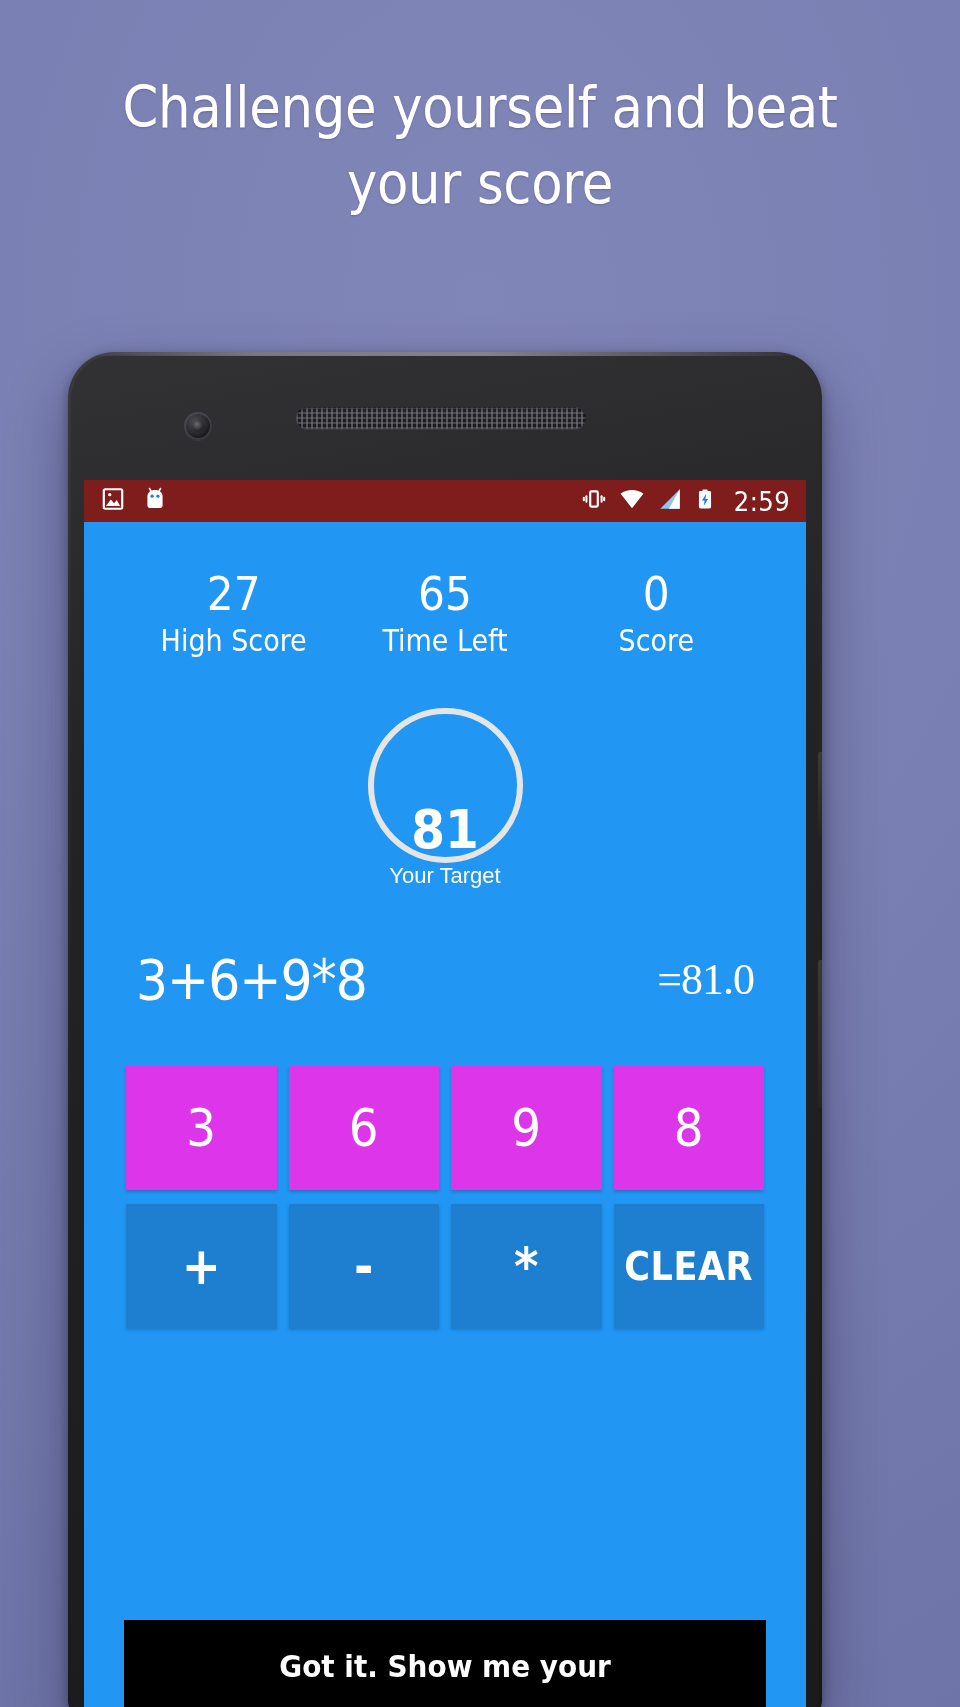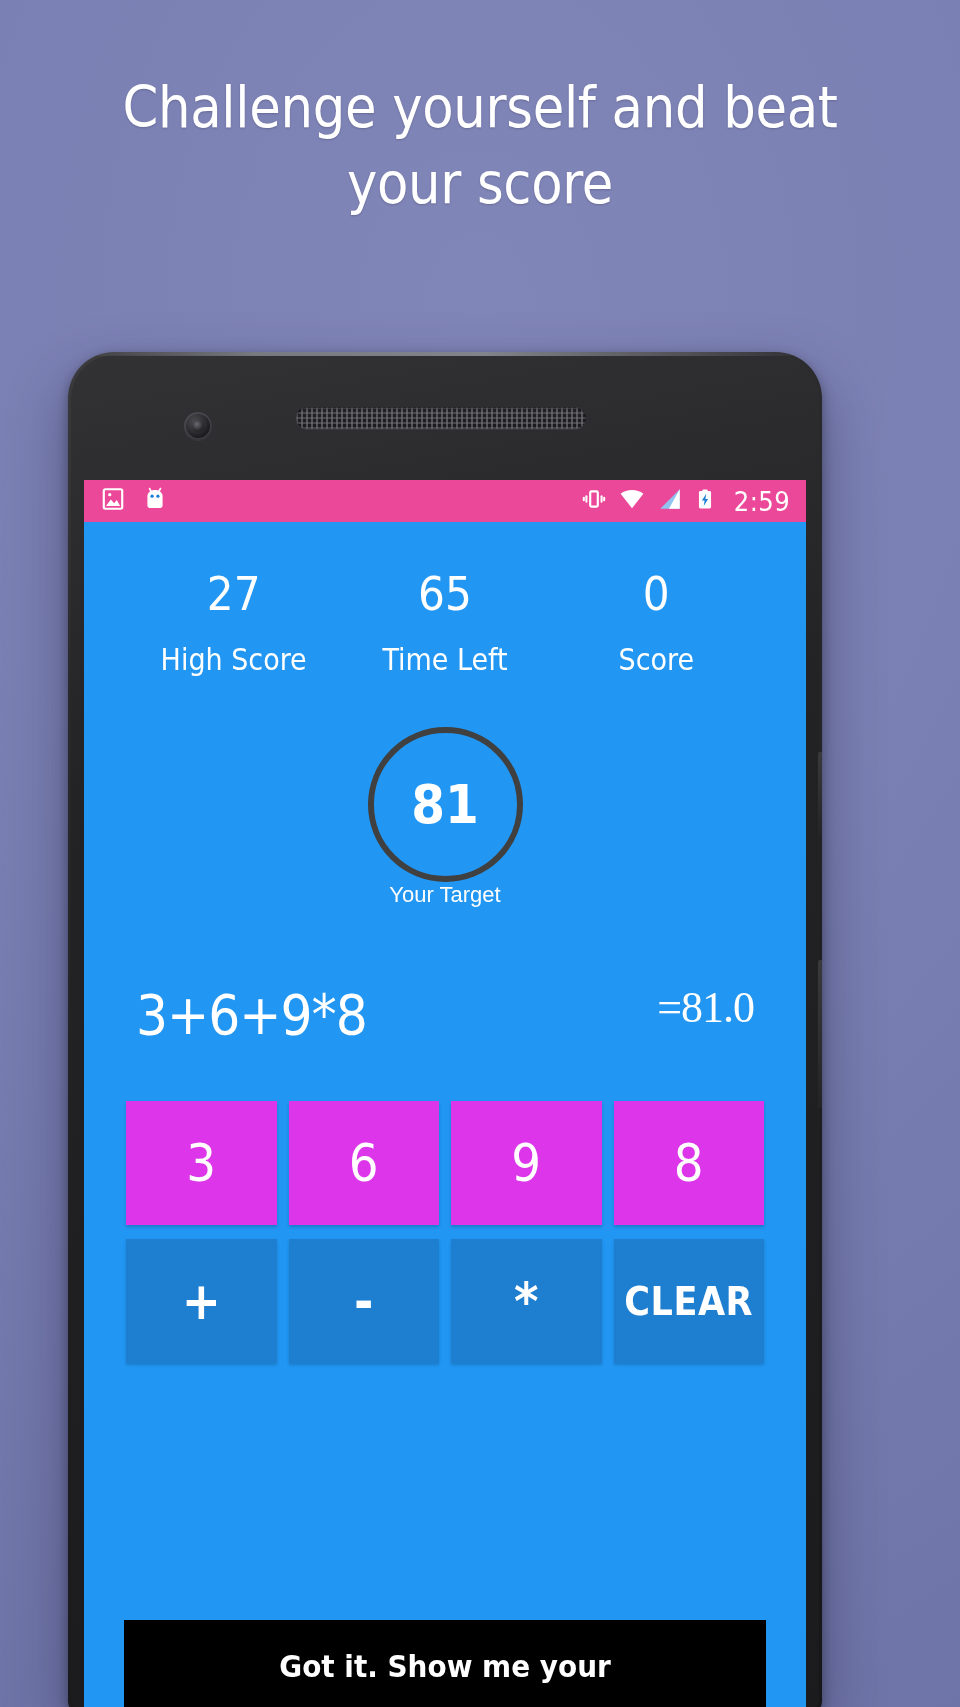--- a/index.html
+++ b/index.html
@@ -97,21 +97,21 @@
     position:absolute;
     left:16px; top:128px;
     width:722px; height:1232px;
     background:#2196f3;
     overflow:hidden;
   }
 
   
   .statusbar {
     height:42px;
-    background:#ec4899;
+    background:#7f1d1d;
     display:flex;
     align-items:center;
     padding:0 16px;
     color:#ffffff;
   }
   .sb-left { display:flex; align-items:center; gap:16px; }
   .sb-right { margin-left:auto; display:flex; align-items:center; gap:11px; }
   .sb-clock {
     font-size:27px;
     font-weight:400;
@@ -132,51 +132,51 @@
     padding:48px 44px 0;
   }
   .stat { flex:1; text-align:center; color:#ffffff; }
   .stat-value {
     font-size:47px;
     line-height:1;
     font-weight:400;
     font-family:"DejaVu Sans Condensed","Liberation Sans",sans-serif;
   }
   .stat-label {
-    margin-top:25px;
+    margin-top:6px;
     font-size:30px;
     font-weight:400;
     font-family:"DejaVu Sans Condensed","Liberation Sans",sans-serif;
   }
 
   .target-wrap { margin-top:50px; text-align:center; }
   .target-circle {
     width:155px; height:155px;
     margin:0 auto;
-    border:6px solid #404040;
+    border:6px solid #e5e5e5;
     border-radius:50%;
-    display:flex; align-items:center; justify-content:center;
+    display:flex; align-items:flex-end; justify-content:center;
   }
   .target-number {
     color:#ffffff;
     font-size:54px;
     font-weight:700;
     line-height:1;
     font-family:"DejaVu Sans Condensed","Liberation Sans",sans-serif;
   }
   .target-label {
     color:#ffffff;
     font-size:22px;
     font-family:Liberation Sans, sans-serif;
   }
 
   .equation-row {
-    margin-top:74px;
-    display:flex;
-    align-items:flex-start;
+    margin-top:58px;
+    display:flex;
+    align-items:center;
     padding:0 52px;
     color:#ffffff;
   }
   .equation-expr {
     font-size:56px;
     font-family:"DejaVu Sans Condensed","Liberation Sans",sans-serif;
     letter-spacing:-1px;
   }
   .equation-result {
     margin-left:auto;

